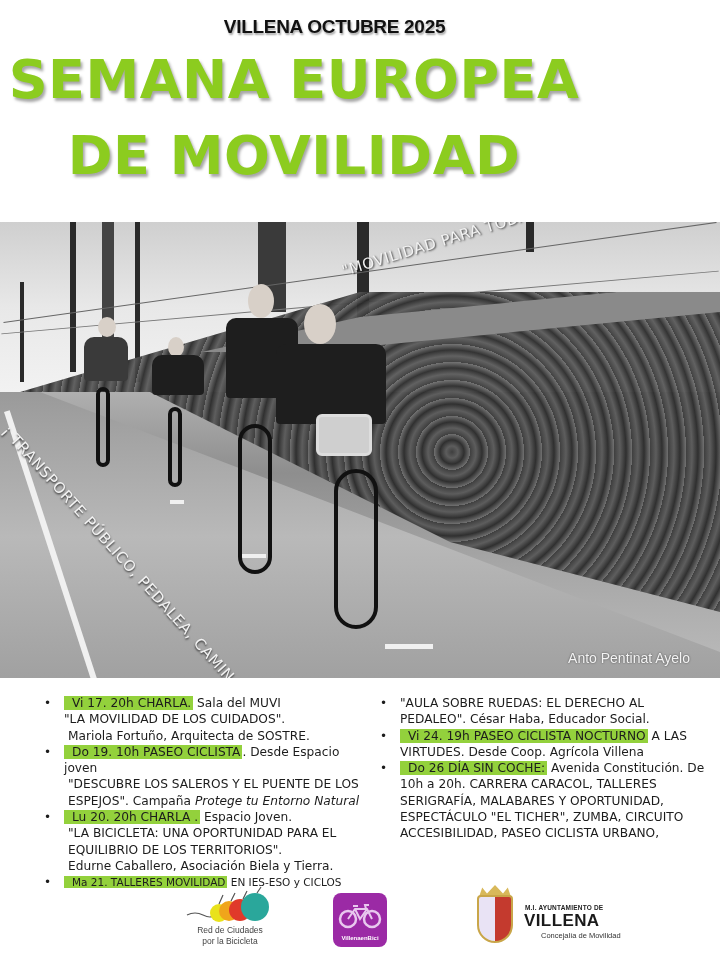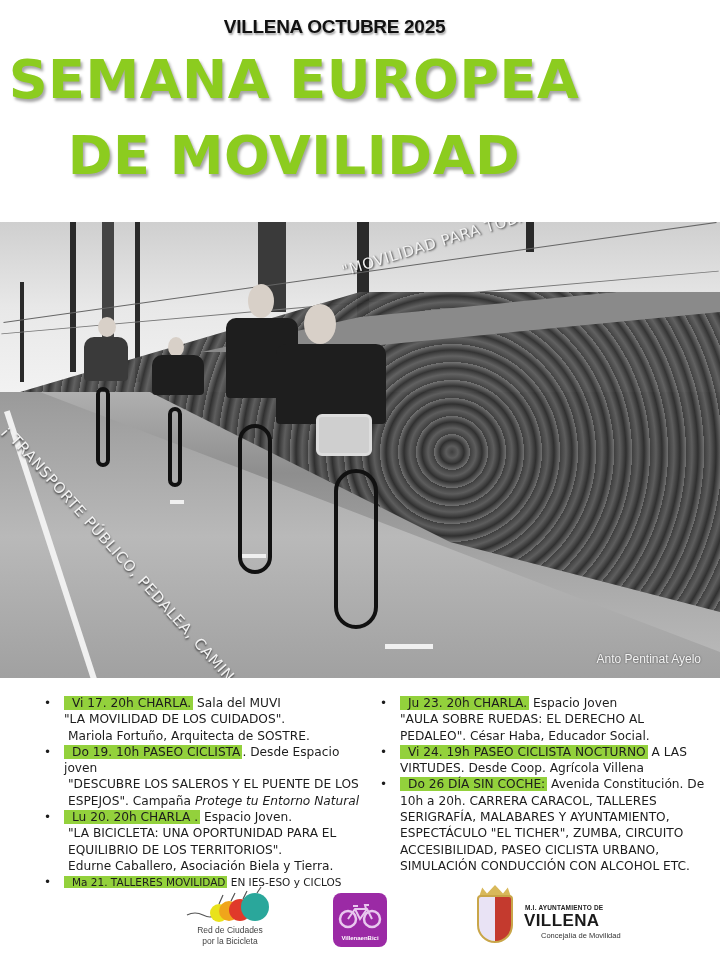--- a/index.html
+++ b/index.html
@@ -15,21 +15,21 @@
   .wall-top { position: absolute; left: 20px; top: 70px; width: 720px; height: 60px; background: #8a8a8a; clip-path: polygon(0 100px, 340px 25px, 700px -10px, 700px 20px, 340px 55px, 0 115px); }
   .road { position: absolute; left: 0; top: 170px; width: 720px; height: 290px; background: linear-gradient(180deg, #9a9a9a 0%, #b9b9b9 50%, #a0a0a0 100%); clip-path: polygon(0 0, 40px 0, 720px 260px, 720px 290px, 0 290px); }
   .pole { position: absolute; background: #2a2a2a; }
   .lane-line { position: absolute; background: #f0f0f0; transform-origin: top left; }
   .rider { position: absolute; }
   .rider .head { position: absolute; border-radius: 50%; background: #d8d0c8; }
   .rider .body { position: absolute; background: #1e1e1e; border-radius: 10px 10px 4px 4px; }
   .rider .wheel { position: absolute; border: 4px solid #111; border-radius: 50%; }
   .overlay-quote { position: absolute; left: 345px; top: 40px; font-family: "DejaVu Sans", sans-serif; font-size: 15px; color: #f2f2f2; transform: rotate(-17deg); transform-origin: left bottom; white-space: nowrap; letter-spacing: 0.6px; text-shadow: 1px 1px 2px rgba(0,0,0,0.7); }
   .overlay-diag { position: absolute; left: 12px; top: 200px; font-family: "DejaVu Sans", sans-serif; font-size: 15px; color: #f2f2f2; transform: rotate(48deg); transform-origin: left top; white-space: nowrap; letter-spacing: 0.6px; text-shadow: 1px 1px 2px rgba(0,0,0,0.7); }
-  .photo-credit { position: absolute; right: 19px; bottom: 12px; font-family: "Liberation Sans", sans-serif; font-size: 12px; color: #f4f4f4; text-shadow: 0 0 2px rgba(0,0,0,0.6); margin-top: 24px; }
+  .photo-credit { position: absolute; right: 30px; bottom: 12px; font-family: "Liberation Sans", sans-serif; font-size: 14px; color: #f4f4f4; text-shadow: 0 0 2px rgba(0,0,0,0.6); margin-top: 24px; }
 
   .events { position: absolute; top: 695px; left: 0; width: 720px; font-family: "DejaVu Sans", sans-serif; font-size: 12.2px; line-height: 16.3px; color: #1c1c1c; }
   .col { position: absolute; top: 0; }
   .col.left { left: 44px; width: 326px; }
   .col.right { left: 380px; width: 340px; }
   .item { position: relative; padding-left: 20px; margin-bottom: 0; }
   .bullet { position: absolute; left: 0; top: 0; font-size: 12px; }
   .hl { background: #93d13c; padding: 0 2px 0 8px; }
   .small { font-size: 10.5px; }
   .it { font-style: italic; }
@@ -127,37 +127,35 @@
     </div>
     <div class="item small">
       <span class="bullet">•</span>
       <span class="line"><span class="hl">Ma 21. TALLERES MOVILIDAD</span><span> EN IES-ESO y CICLOS</span></span>
     </div>
   </div>
 
   <div class="col right">
     <div class="item">
       <span class="bullet">•</span>
-      <span class="line"><span class="hl">Ju 23. 20h CHARLA.</span><span> Espacio Joven</span></span>
       <span class="line">"AULA SOBRE RUEDAS: EL DERECHO AL</span>
       <span class="line"> PEDALEO".  César Haba, Educador Social.</span>
     </div>
     <div class="item">
       <span class="bullet">•</span>
       <span class="line"><span class="hl">Vi 24. 19h PASEO CICLISTA NOCTURNO</span><span> A LAS</span></span>
       <span class="line"> VIRTUDES. Desde Coop. Agrícola Villena</span>
     </div>
     <div class="item">
       <span class="bullet">•</span>
       <span class="line"><span class="hl">Do 26 DÍA SIN COCHE:</span><span> Avenida Constitución. De</span></span>
       <span class="line">10h a 20h. CARRERA CARACOL, TALLERES</span>
-      <span class="line">SERIGRAFÍA, MALABARES Y AYUNTAMIENTO,</span>
+      <span class="line">SERIGRAFÍA, MALABARES Y OPORTUNIDAD,</span>
       <span class="line">ESPECTÁCULO "EL TICHER", ZUMBA, CIRCUITO</span>
       <span class="line">ACCESIBILIDAD, PASEO CICLISTA URBANO,</span>
-      <span class="line">SIMULACIÓN CONDUCCIÓN CON ALCOHOL ETC.</span>
     </div>
   </div>
 </div>
 
 <div class="logos">
   <div class="logo-red">
     <svg width="90" height="40" viewBox="0 0 90 40">
       <path d="M2 30 Q 10 26 18 30 T 30 30" stroke="#555" stroke-width="1.2" fill="none"></path>
       <circle cx="34" cy="28" r="9" fill="#e9e21b"></circle>
       <circle cx="44" cy="26" r="10" fill="#f0a51b"></circle>

